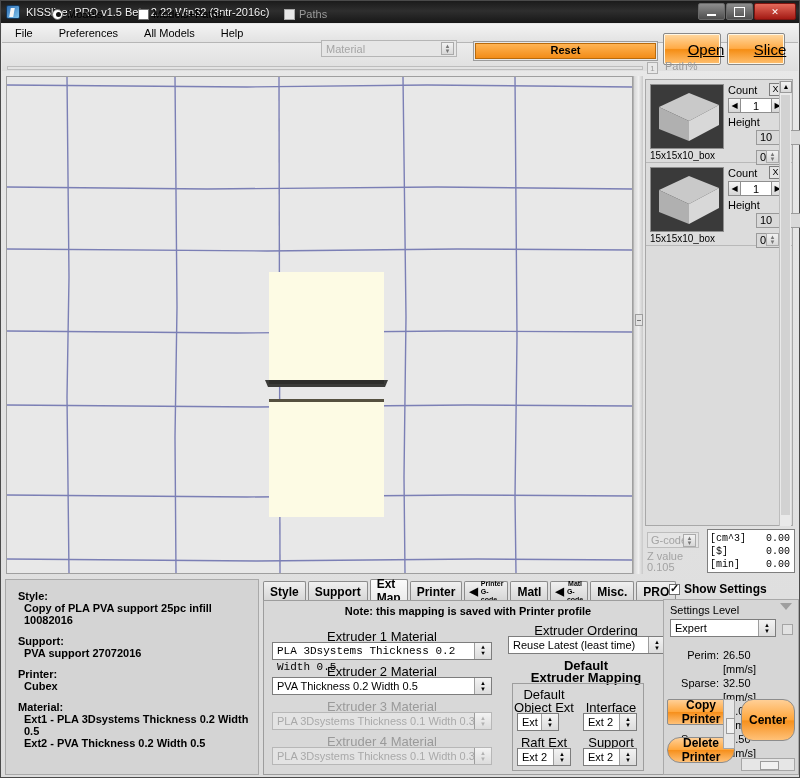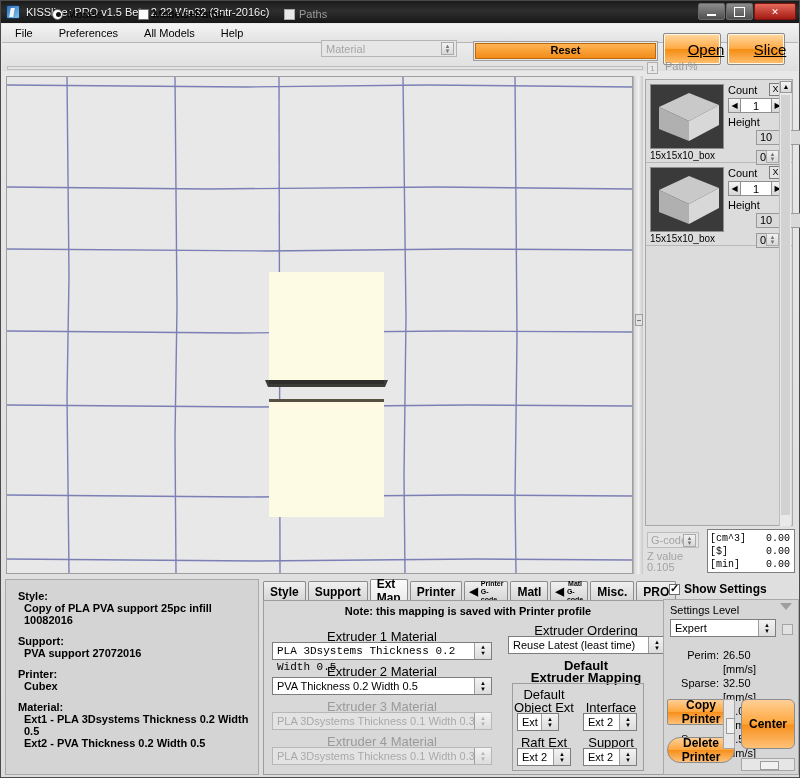--- a/index.html
+++ b/index.html
@@ -162,23 +162,23 @@
   .setpanel { position:absolute; left:662px; top:598px; width:136px; height:176px;
     background:#d6d6d6; border:1px solid #a9a9a9; }
   .speeds { position:absolute; left:0; top:48px; width:136px; font-size:11px; }
   .speeds div { display:flex; justify-content:center; gap:4px; line-height:14px;}
   .speeds .k { width:40px; text-align:right; }
   .speeds .v { width:62px; text-align:left; }
   .or-btn { position:absolute; width:68px; height:26px;
     background:linear-gradient(180deg,#ffcf96 0%,#ffa63b 50%,#f6901d 52%,#ffc178 100%);
     border:1px solid #8d8d8d; border-radius:2px; font-size:12px; font-weight:bold;
     display:flex; flex-direction:column; align-items:center; justify-content:center; line-height:14px;}
-  .center-btn { position:absolute; left:740px; top:698px; width:54px; height:50px;
+  .center-btn { position:absolute; left:740px; top:698px; width:54px; height:42px;
     background:linear-gradient(180deg,#ffcf96 0%,#ffa63b 50%,#f6901d 52%,#ffc178 100%);
-    border:1px solid #8d8d8d; border-radius:6px; font-size:12px; font-weight:bold;
+    border:1px solid #8d8d8d; border-radius:12px; font-size:12px; font-weight:bold;
     display:flex; align-items:center; justify-content:center; }
   .mini-v { position:absolute; left:722px; top:698px; width:12px; height:50px;
     background:#e6e6e6; border:1px solid #a6a6a6; }
   .mini-v:after{content:""; position:absolute; left:2px; top:18px; width:7px; height:14px;
     background:#f1f1f1; border:1px solid #9b9b9b;}
   .mini-h { position:absolute; left:740px; top:757px; width:54px; height:13px;
     background:#e6e6e6; border:1px solid #a6a6a6; }
   .mini-h:after{content:""; position:absolute; left:18px; top:2px; width:17px; height:7px;
     background:#f1f1f1; border:1px solid #9b9b9b;}
   .tri-down { position:absolute; right:6px; top:3px; width:0; height:0;

